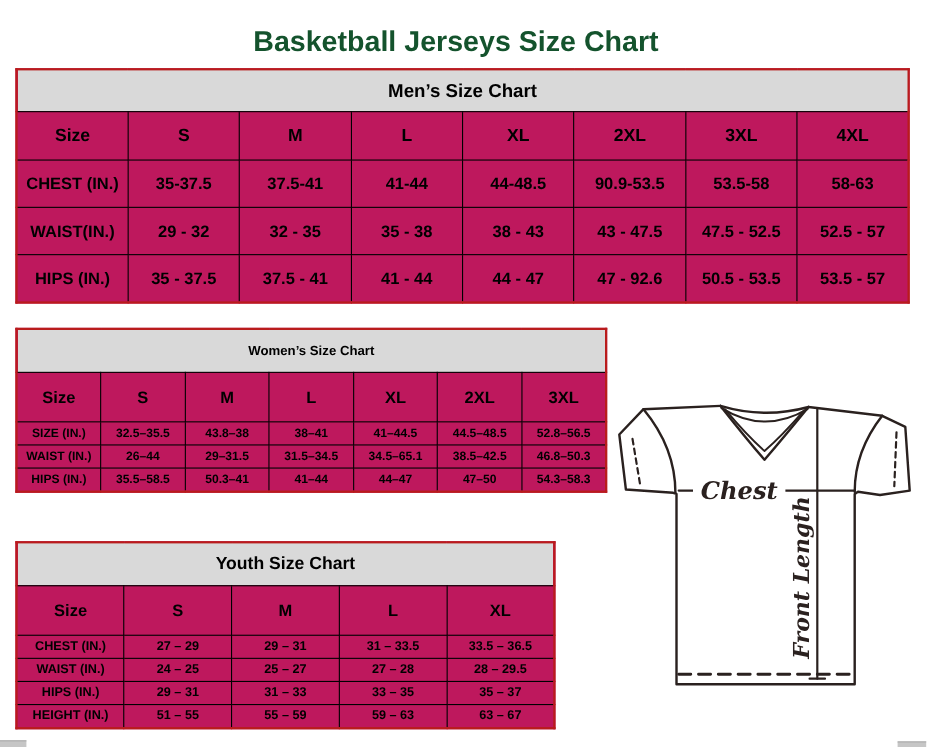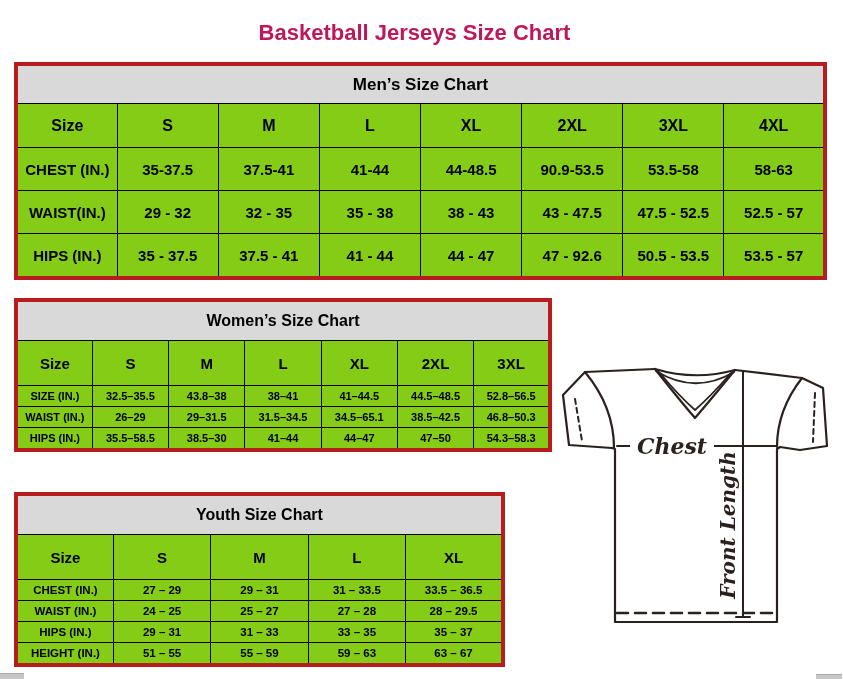--- a/index.html
+++ b/index.html
@@ -10,30 +10,30 @@
     background: #ffffff;
     font-family: "Liberation Sans", sans-serif;
     overflow: hidden;
   }
   #main-title {
     position: absolute;
     top: 5px;
     left: 0;
     width: 829px;
     text-align: center;
-    font-size: 22px;
+    font-size: 26px;
     font-weight: bold;
-    color: #be185d;
+    color: #14532d;
   }
   table.size-table {
     position: absolute;
     border-collapse: collapse;
     table-layout: fixed;
-    border: 4px solid #b91c1c;
-    background: #84cc16;
+    border: 2px solid #b91c1c;
+    background: #be185d;
   }
   table.size-table th, table.size-table td {
     border: 1px solid #000000;
     text-align: center;
     vertical-align: middle;
     font-weight: bold;
     color: #000000;
     padding: 0;
     overflow: hidden;
     white-space: nowrap;
@@ -42,21 +42,21 @@
 
   
   #mens-table { left: 14px; top: 62px; width: 813px; }
   #mens-table tr.title-row th { height: 37px; font-size: 17px; }
   #mens-table tr.size-row  th { height: 43px; font-size: 16px; }
   #mens-table tr.data-row  td { height: 42px; font-size: 15px; }
   #mens-table .label-col { width: 14.5%; }
 
   
   #womens-table { left: 14px; top: 298px; width: 538px; }
-  #womens-table tr.title-row th { height: 38px; font-size: 16px; }
+  #womens-table tr.title-row th { height: 38px; font-size: 12px; }
   #womens-table tr.size-row  th { height: 44px; font-size: 15px; }
   #womens-table tr.data-row  td { height: 20px; font-size: 11px; }
   #womens-table .label-col { width: 15.4%; }
 
   
   #youth-table { left: 14px; top: 492px; width: 491px; padding-left: 18px; }
   #youth-table tr.title-row th { height: 38px; font-size: 16px; }
   #youth-table tr.size-row  th { height: 44px; font-size: 15px; }
   #youth-table tr.data-row  td { height: 20px; font-size: 11.5px; }
   #youth-table .label-col { width: 24%; }
@@ -149,31 +149,31 @@
           <td class="label-col">SIZE (IN.)</td>
           <td>32.5–35.5</td>
           <td>43.8–38</td>
           <td>38–41</td>
           <td>41–44.5</td>
           <td>44.5–48.5</td>
           <td>52.8–56.5</td>
         </tr>
         <tr class="data-row">
           <td class="label-col">WAIST (IN.)</td>
-          <td>26–29</td>
+          <td>26–44</td>
           <td>29–31.5</td>
           <td>31.5–34.5</td>
           <td>34.5–65.1</td>
           <td>38.5–42.5</td>
           <td>46.8–50.3</td>
         </tr>
         <tr class="data-row">
           <td class="label-col">HIPS (IN.)</td>
           <td>35.5–58.5</td>
-          <td>38.5–30</td>
+          <td>50.3–41</td>
           <td>41–44</td>
           <td>44–47</td>
           <td>47–50</td>
           <td>54.3–58.3</td>
         </tr>
       </tbody>
     </table>
 
   <table id="youth-table" class="size-table">
       <tbody>

